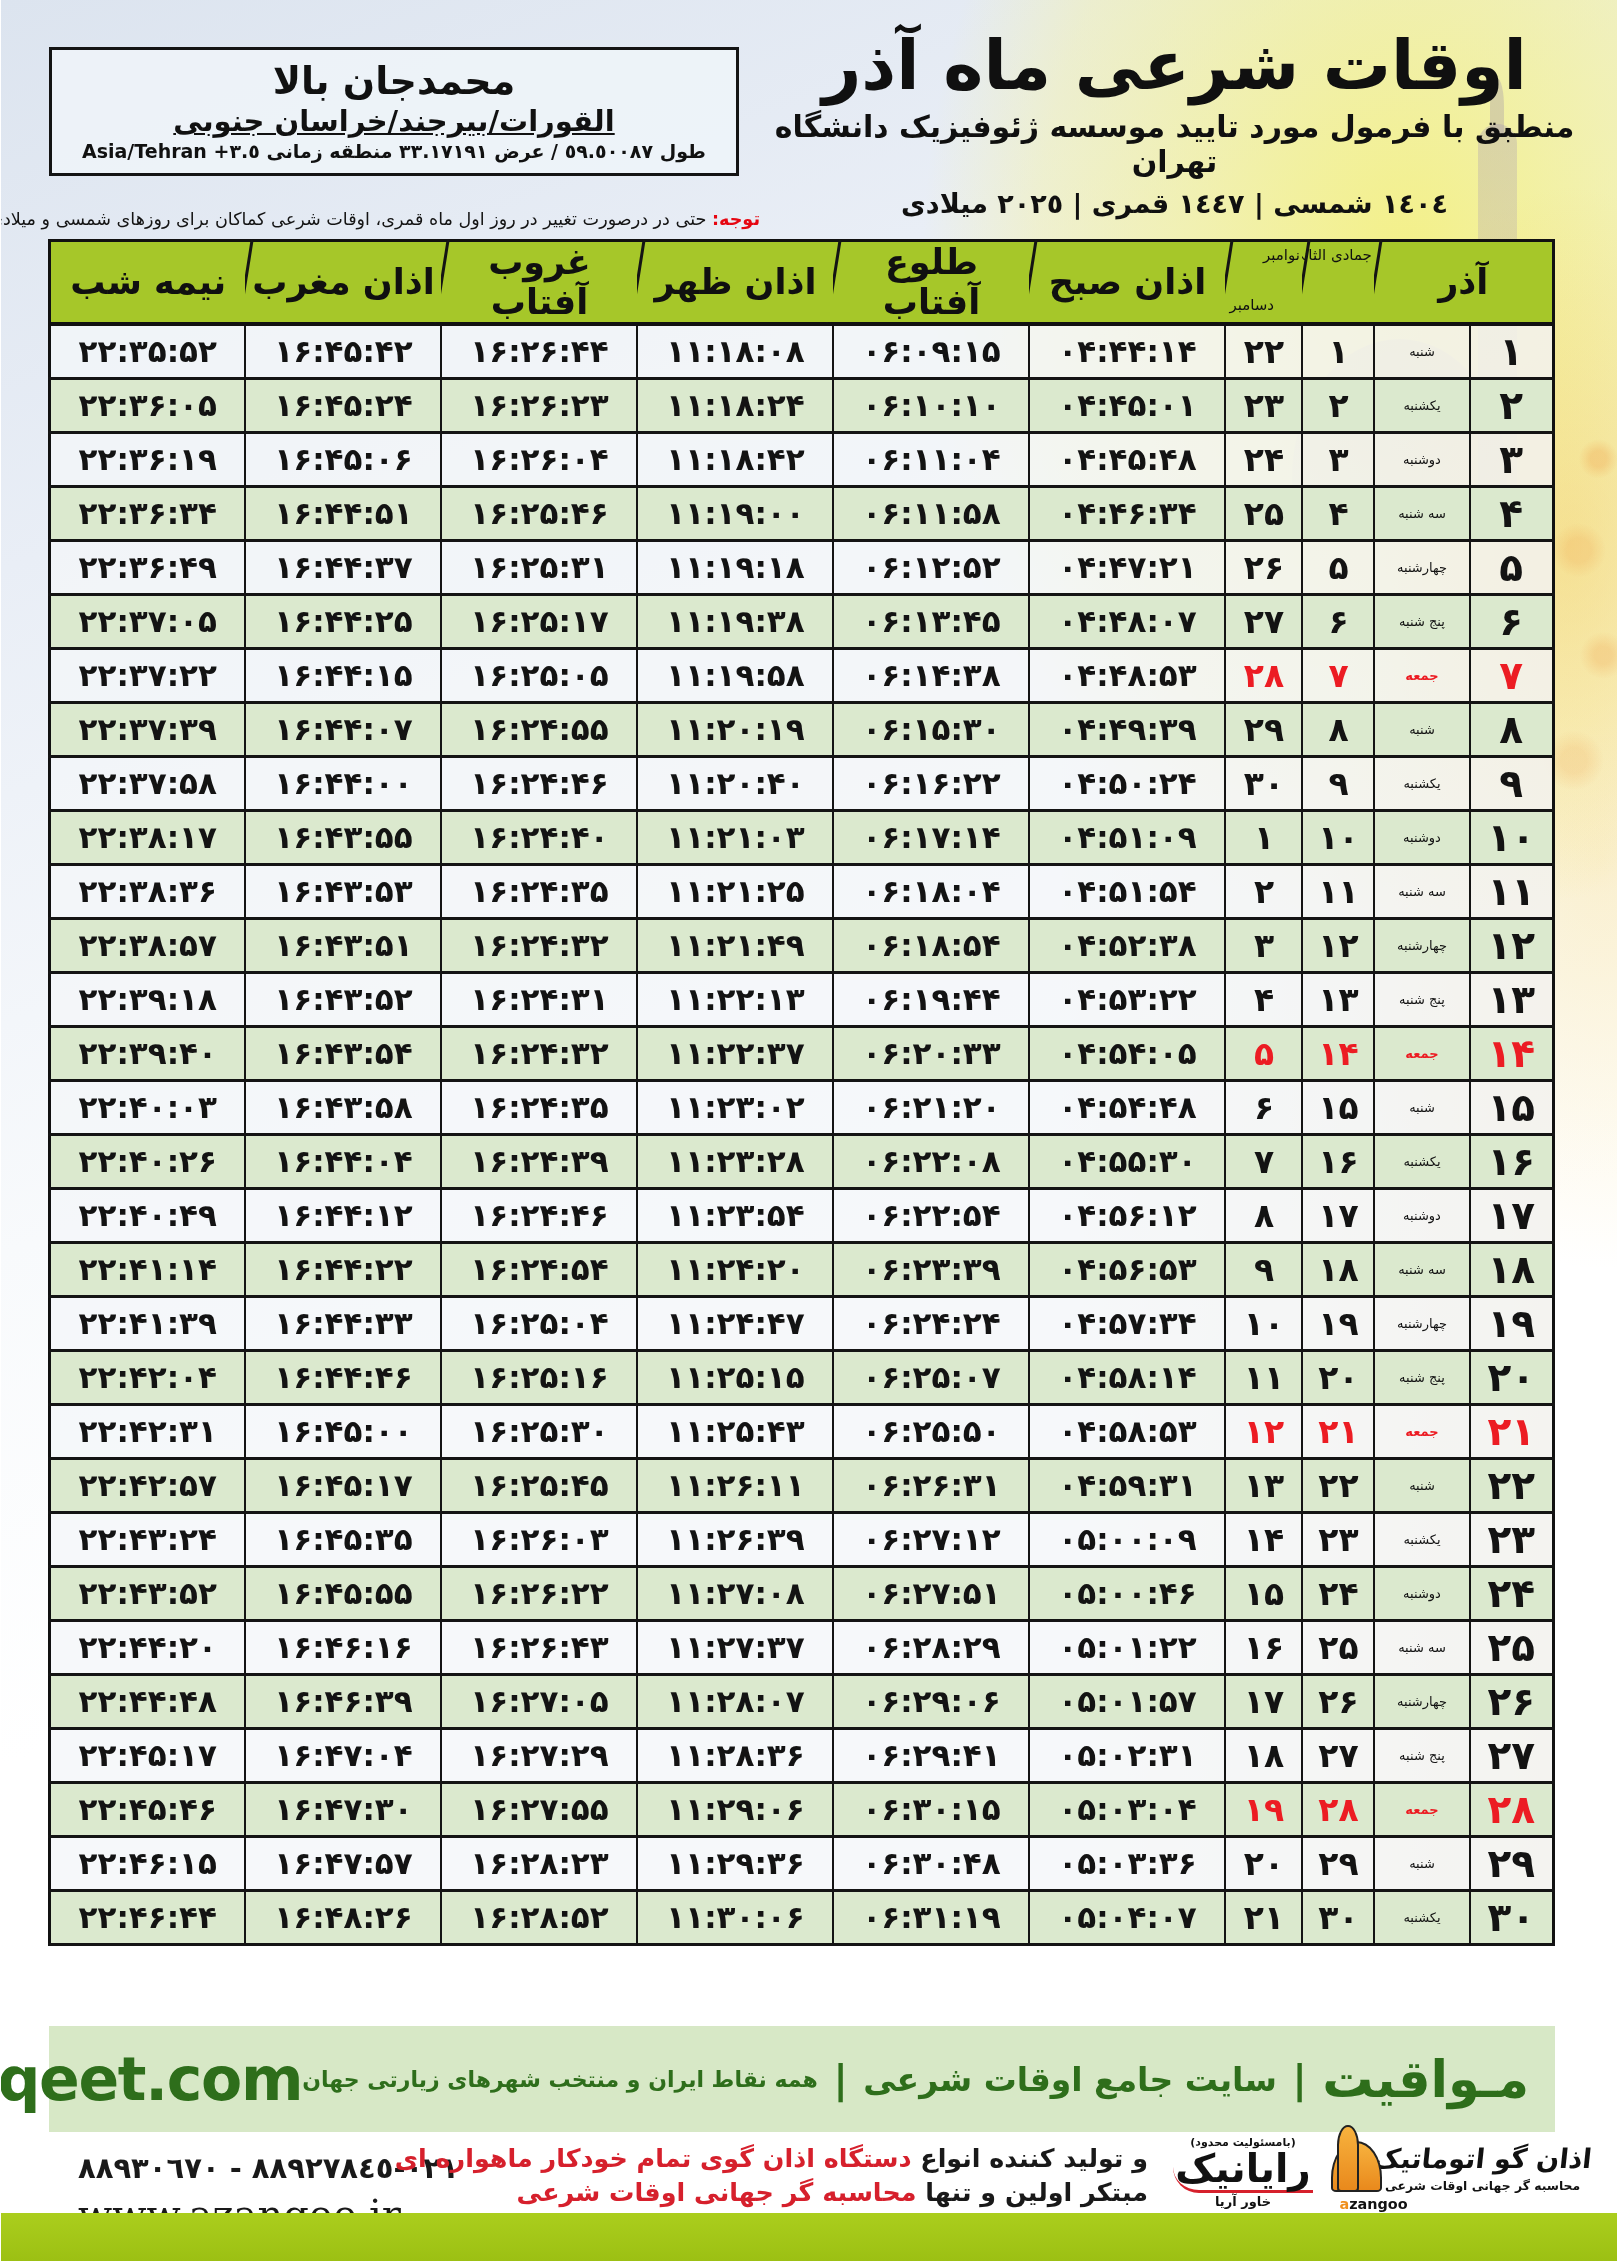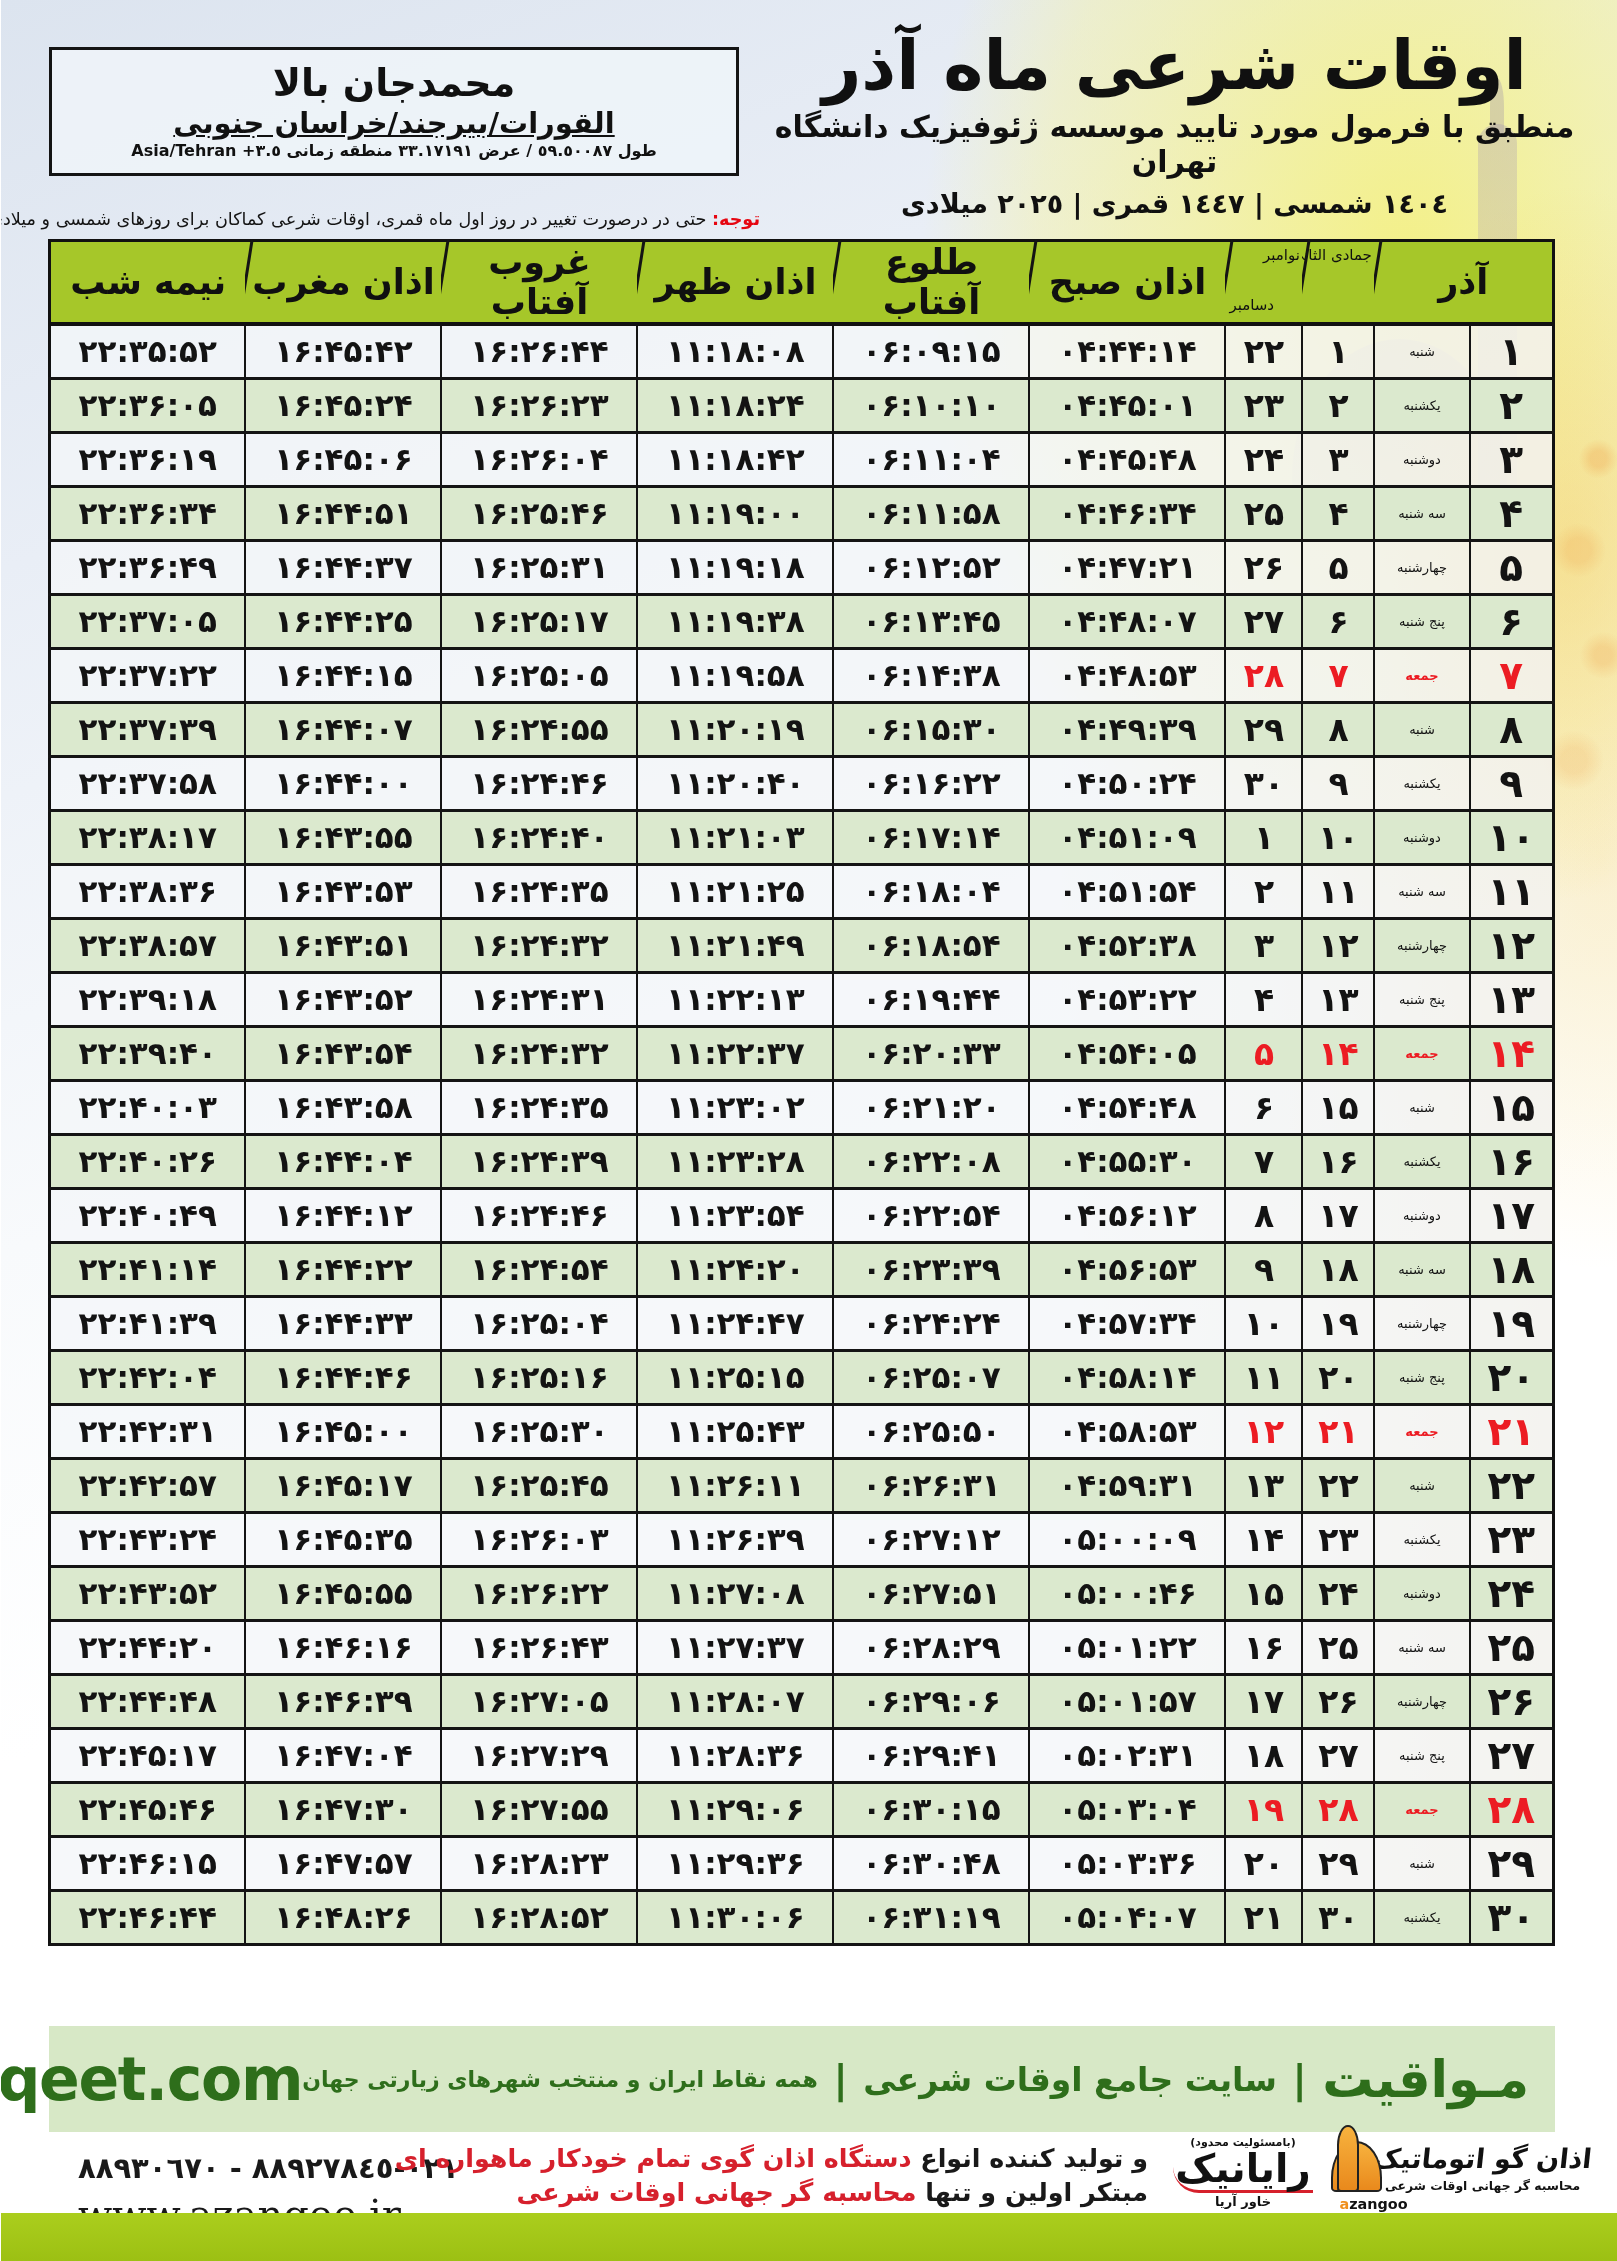--- a/index.html
+++ b/index.html
@@ -28,21 +28,21 @@
       radial-gradient(circle at 60% 32%, rgba(238,150,60,0.4) 11.7px, transparent 27px),
       radial-gradient(circle at 85% 55%, rgba(238,150,60,0.45) 9px, transparent 23.5px),
       radial-gradient(circle at 55% 78%, rgba(238,150,60,0.35) 13px, transparent 30px);}
   
   .loc-box{ position:absolute; left:49px; top:47px; width:690px; height:129px;
     background:rgba(238,243,248,0.92); border:3.3px solid #141414;
     display:flex; flex-direction:column; align-items:center; justify-content:center; gap:5.2px;
     text-align:center; direction:rtl; color:#111;}
   .loc-name{ font-size:38px; font-weight:bold; line-height:1.05;}
   .loc-region{ font-size:29px; font-weight:bold; line-height:1.0;text-decoration:underline;}
-  .loc-coords{ font-size:16px; font-weight:bold; line-height:1.0; direction:rtl;}
+  .loc-coords{ font-size:19px; font-weight:bold; line-height:1.0; direction:rtl;}
   
   .title-block{ position:absolute; left:770px; top:26px; width:809px; text-align:center; direction:rtl; color:#101010;}
   .main-title{ font-size:68px; font-weight:bold; line-height:1.18; letter-spacing:-0.7px;}
   .sub-title{ font-size:30px; font-weight:bold; margin-top:2.6px;}
   .years-line{ font-size:27px; font-weight:bold; margin-top:9px;}
   
   .notice{ position:absolute; left:55px; top:209px; width:705px; direction:rtl; text-align:right;
     font-size:17.6px; color:#141414; white-space:nowrap;}
   .notice .notice-label{ color:#e60510; font-weight:bold; }
   

